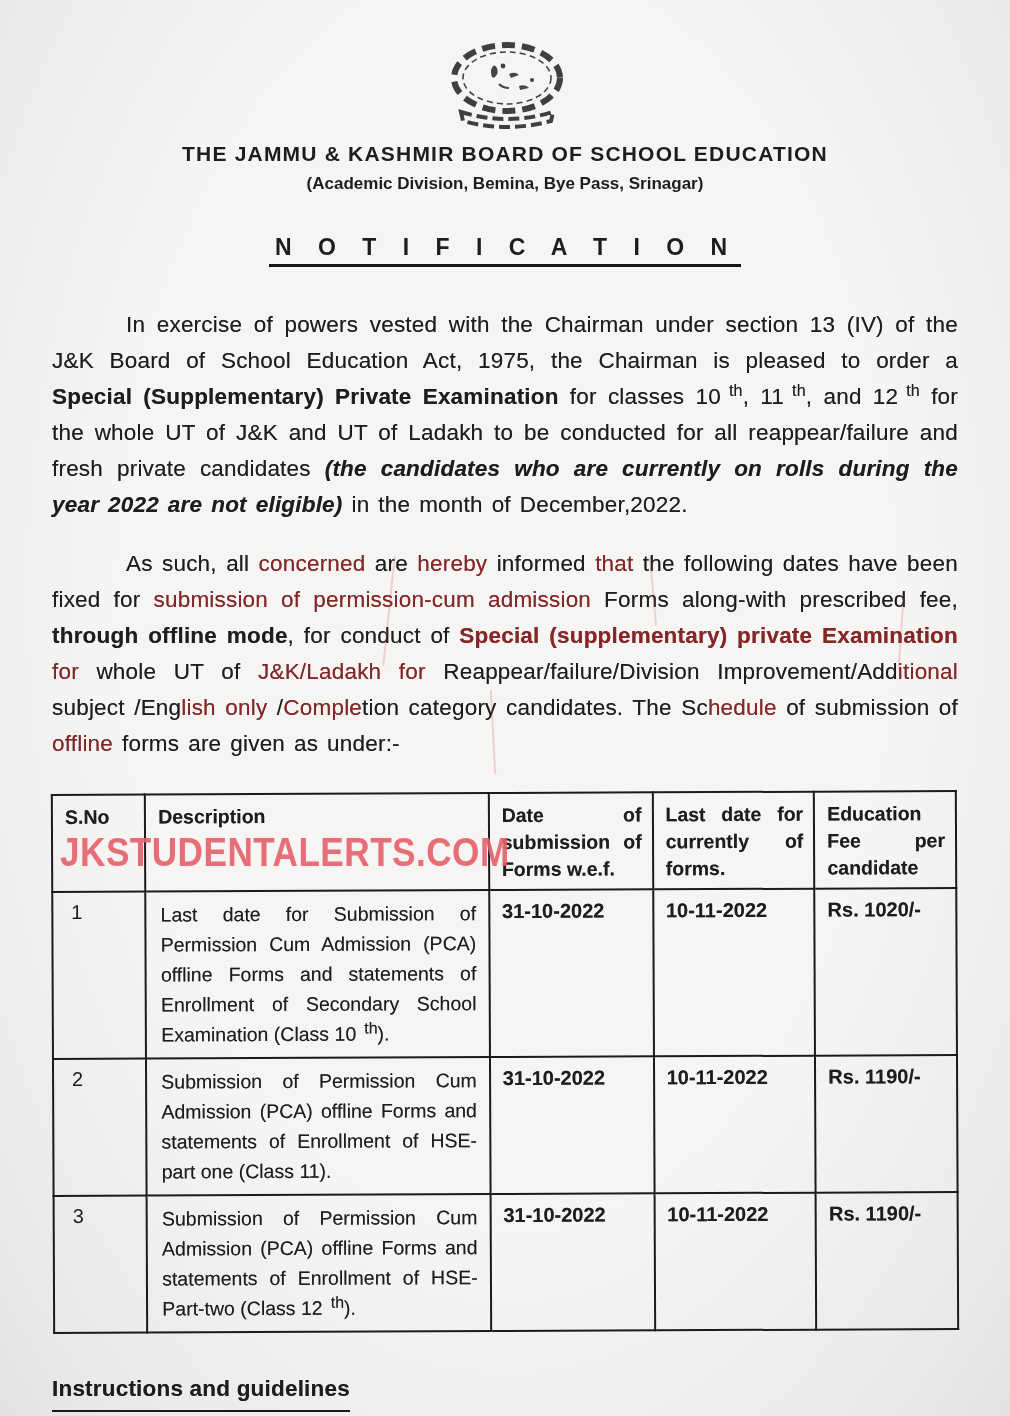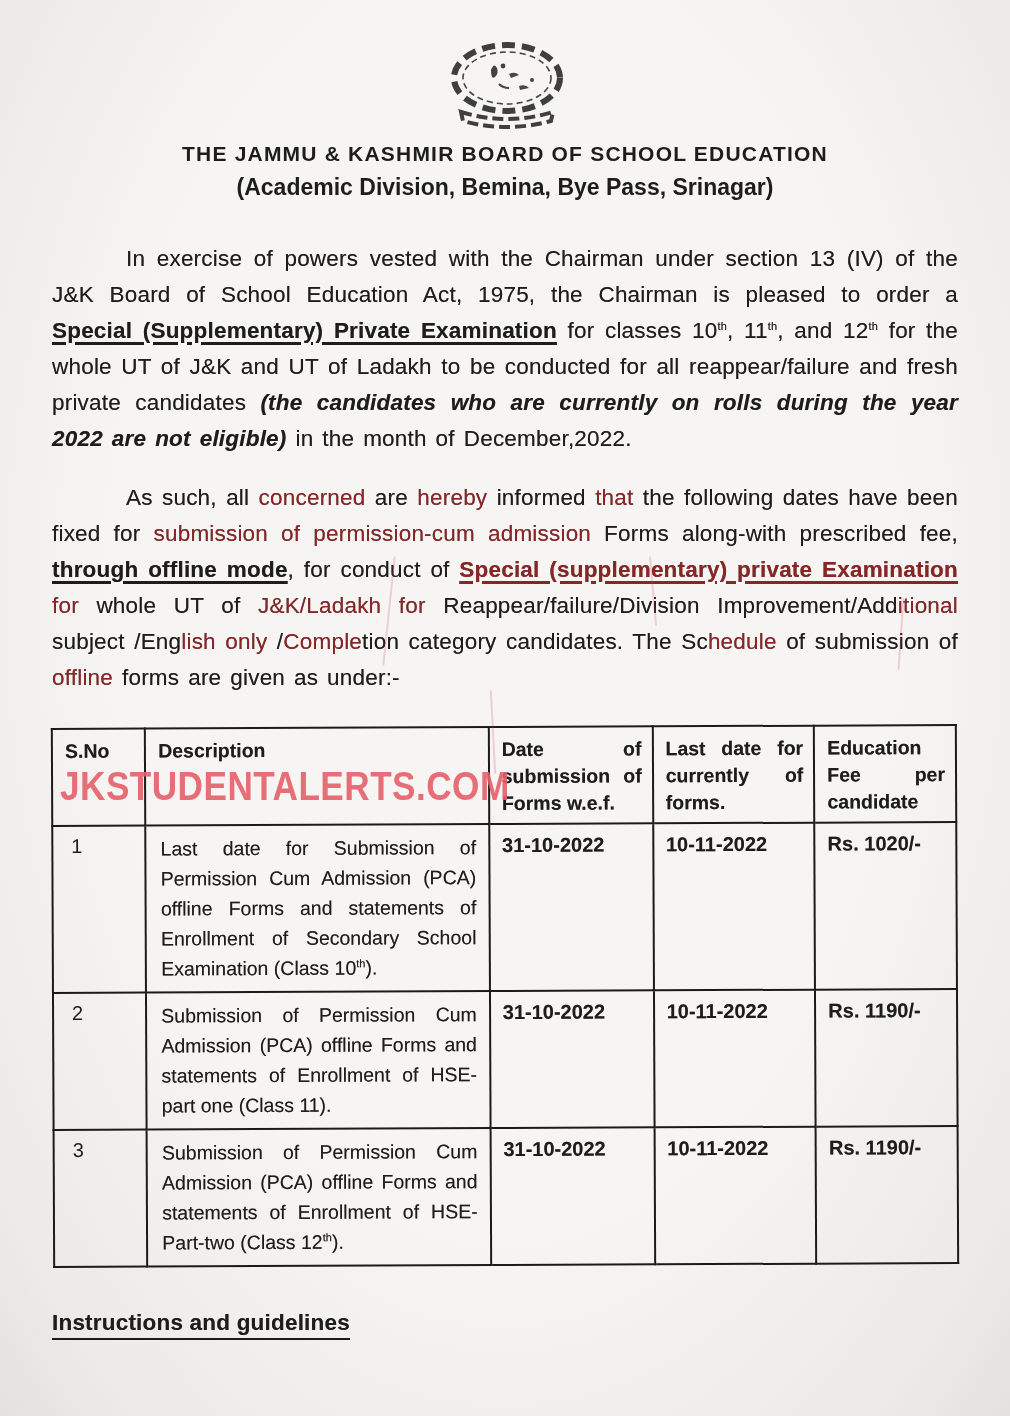--- a/index.html
+++ b/index.html
@@ -5,31 +5,31 @@
   html,body{margin:0;padding:0;background:#e7e6e4;}
   .page{
     position:relative;width:1010px;height:1416px;margin:0 auto;overflow:hidden;
     background:radial-gradient(ellipse at 50% 42%, #f6f5f3 55%, #eceae8 88%, #e3e2e0 100%);
     font-family:"Liberation Sans",sans-serif;color:#1d1d1d;
   }
   .content{margin:0 52px;}
   
   .logo-wrap{text-align:center;padding-top:40px;}
   .org-name{text-align:center;font-size:21px;font-weight:700;letter-spacing:1.2px;margin-top:6px;}
-  .org-address{text-align:center;font-size:23px;font-weight:700;margin-top:8px;}
+  .org-address{text-align:center;font-size:17px;font-weight:700;margin-top:8px;}
   .notif-wrap{text-align:center;margin-top:40px;}
   .notif{display:inline-block;font-size:23px;font-weight:700;letter-spacing:10px;
          border-bottom:3px solid #151515;padding:0 4px 3px 6px;}
   
   .para{font-size:22.5px;line-height:36px;text-align:justify;text-indent:74px;
         word-spacing:2.5px;letter-spacing:0.2px;text-shadow:0 0 0.4px rgba(20,20,20,.55);}
   .para.p1{margin-top:40px;}
   .para.p2{margin-top:6px;}
-  .u{text-decoration:underline;text-decoration-thickness:2.5px;text-underline-offset:4px;}
-  sup{font-size:11px;line-height:0;}
+  .u{text-decoration-thickness:2.5px;text-underline-offset:4px;}
+  sup{font-size:16px;line-height:0;margin-left:8px;}
   
   .table-wrap{position:relative;margin-top:30px;}
   table.schedule{border-collapse:collapse;width:906px;margin:0 auto;transform:rotate(-0.25deg);}
   table.schedule th,table.schedule td{border:2.5px solid #1b1b1b;vertical-align:top;}
   table.schedule th{font-size:19.5px;font-weight:700;text-align:justify;padding:8px 10px 6px 12px;
         height:72px;line-height:27px;text-shadow:0 0 0.4px rgba(20,20,20,.5);}
   table.schedule th.h-sno{text-align:left;width:78px;}
   table.schedule th.h-desc{width:393px;}
   table.schedule th.h-date{width:151px;border-radius:20px;}
   table.schedule th.h-last{width:152px;}
@@ -38,21 +38,21 @@
   td.c-desc{font-size:19.5px;line-height:30px;text-align:justify;padding:7px 12px 8px 14px;
         height:108px;text-shadow:0 0 0.4px rgba(20,20,20,.5);}
   td.c-date,td.c-fee{font-size:20px;font-weight:700;padding:9px 6px 6px 12px;white-space:nowrap;
         text-shadow:0 0 0.4px rgba(20,20,20,.5);}
   .watermark{position:absolute;left:8px;top:38px;font-size:40px;font-weight:700;
         transform:scaleX(0.88);transform-origin:left center;letter-spacing:0.5px;
         white-space:nowrap;z-index:3;opacity:0.9;}
   
   .instructions{margin-top:44px;}
   .instr-heading{display:inline-block;font-size:22.5px;font-weight:700;
-        border-bottom:2.5px solid #1b1b1b;padding-bottom:2px;letter-spacing:0.2px;
+        border-bottom:2.5px solid #1b1b1b;padding-bottom:8px;letter-spacing:0.2px;
         text-shadow:0 0 0.4px rgba(20,20,20,.55);}
   
   .streak{position:absolute;width:2px;background:rgba(205,70,95,.22);border-radius:2px;z-index:2;}
   .s1{left:388px;top:556px;height:110px;transform:rotate(6deg);}
   .s2{left:652px;top:556px;height:70px;transform:rotate(-5deg);}
   .s3{left:900px;top:598px;height:72px;transform:rotate(4deg);}
   .s4{left:492px;top:690px;height:84px;transform:rotate(-3deg);}
   
   .scanner-credit{position:absolute;top:1382px;right:128px;font-size:19.5px;color:#383838;
         font-family:"DejaVu Sans","Liberation Sans",sans-serif;}
@@ -70,20 +70,23 @@
       <path d="M56 30 q3 -8 6 -2 q2 5 -2 9 q-4 3 -4 -7z" fill="#2a2a2a"></path>
       <circle cx="68" cy="26" r="2.4" fill="#2a2a2a"></circle>
       <path d="M74 34 q6 -3 10 1 l-8 3z" fill="#303030"></path>
       <path d="M84 46 q7 -2 10 2 l-9 2z" fill="#303030"></path>
       <path d="M64 44 q4 4 10 4" stroke="#303030" stroke-width="2.2"></path>
       <circle cx="97" cy="40" r="2" fill="#2a2a2a"></circle>
       <path d="M26 72 q46 14 92 0 l-2 9 q-44 12 -88 0 z" stroke="#262626" stroke-width="4" stroke-dasharray="11 5" fill="none"></path>
     </svg>
     <div class="org-name">THE JAMMU &amp; KASHMIR BOARD OF SCHOOL EDUCATION</div>
     <div class="org-address">(Academic Division, Bemina, Bye Pass, Srinagar)</div>
+    <div class="notif-wrap">
+      <span class="notif">N O T I F I C A T I O N</span>
+    </div>
   </div>
 
   <div class="content">
     <p class="para p1"><span>In exercise of powers vested with the Chairman under section 13 (IV) of the J&amp;K Board of School Education Act, 1975, the Chairman is pleased to order a </span><span class="u" style="font-weight: 700;">Special (Supplementary) Private Examination</span><span> for classes 10</span><sup>th</sup><span>, 11</span><sup>th</sup><span>, and 12</span><sup>th</sup><span> for the whole UT of J&amp;K and UT of Ladakh to be conducted for all reappear/failure and fresh private candidates </span><span style="font-weight: 700; font-style: italic;">(the candidates who are currently on rolls during the year 2022 are not eligible)</span><span> in the month of December,2022.</span></p>
     <p class="para p2"><span>As such, all </span><span style="color: rgb(138, 37, 37);">concerned</span><span> are </span><span style="color: rgb(138, 37, 37);">hereby</span><span> informed </span><span style="color: rgb(138, 37, 37);">that</span><span> the following dates have been fixed for </span><span style="color: rgb(138, 37, 37);">submission of permission-cum admission</span><span> Forms along-with prescribed fee, </span><span class="u" style="font-weight: 700;">through offline mode</span><span>, for conduct of </span><span class="u" style="font-weight: 700; color: rgb(138, 37, 37);">Special (supplementary) private Examination</span><span style="color: rgb(138, 37, 37);"> for</span><span> whole UT of </span><span style="color: rgb(138, 37, 37);">J&amp;K/Ladakh for</span><span> Reappear/failure/Division Improvement/Add</span><span style="color: rgb(138, 37, 37);">itional</span><span> subject /Eng</span><span style="color: rgb(138, 37, 37);">lish only</span><span> /</span><span style="color: rgb(138, 37, 37);">Comple</span><span>tion category candidates. The Sc</span><span style="color: rgb(138, 37, 37);">hedule</span><span> of submission of </span><span style="color: rgb(138, 37, 37);">offline</span><span> forms are given as under:-</span></p>
 
     <div class="table-wrap">
       <div class="watermark" style="color: rgb(228, 96, 106);">JKSTUDENTALERTS.COM</div>
       <table class="schedule">
         <thead>

